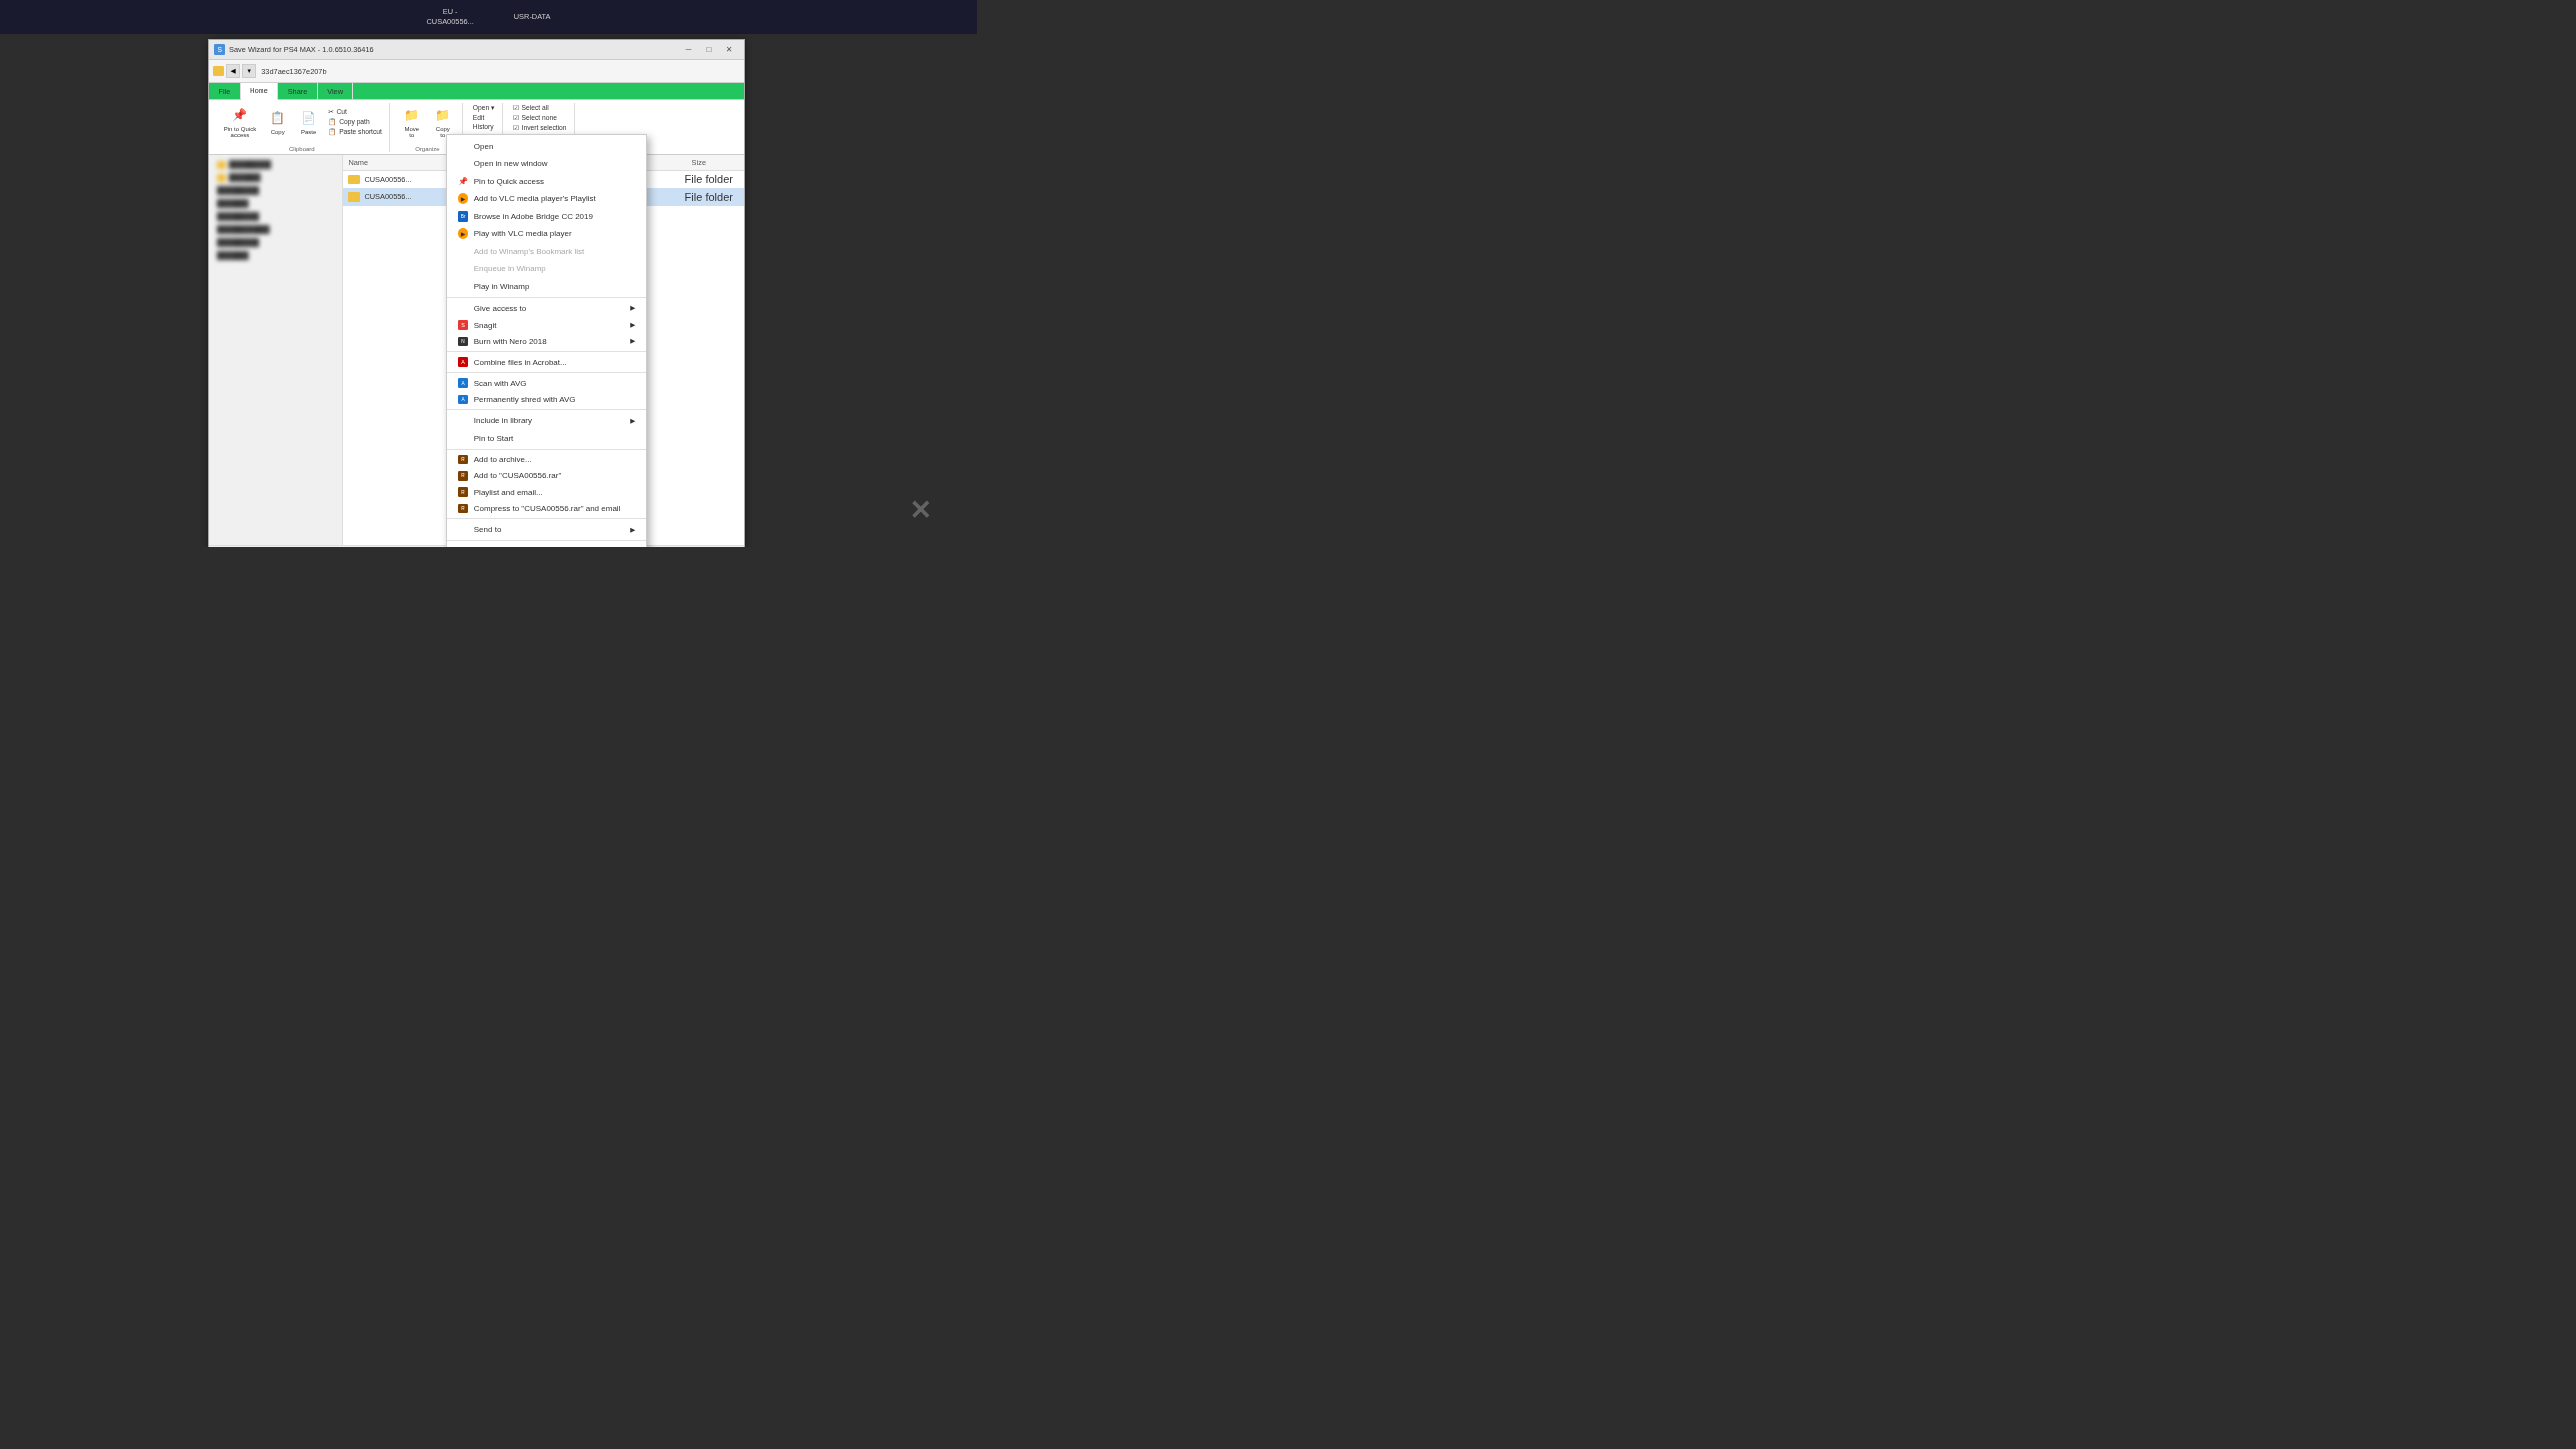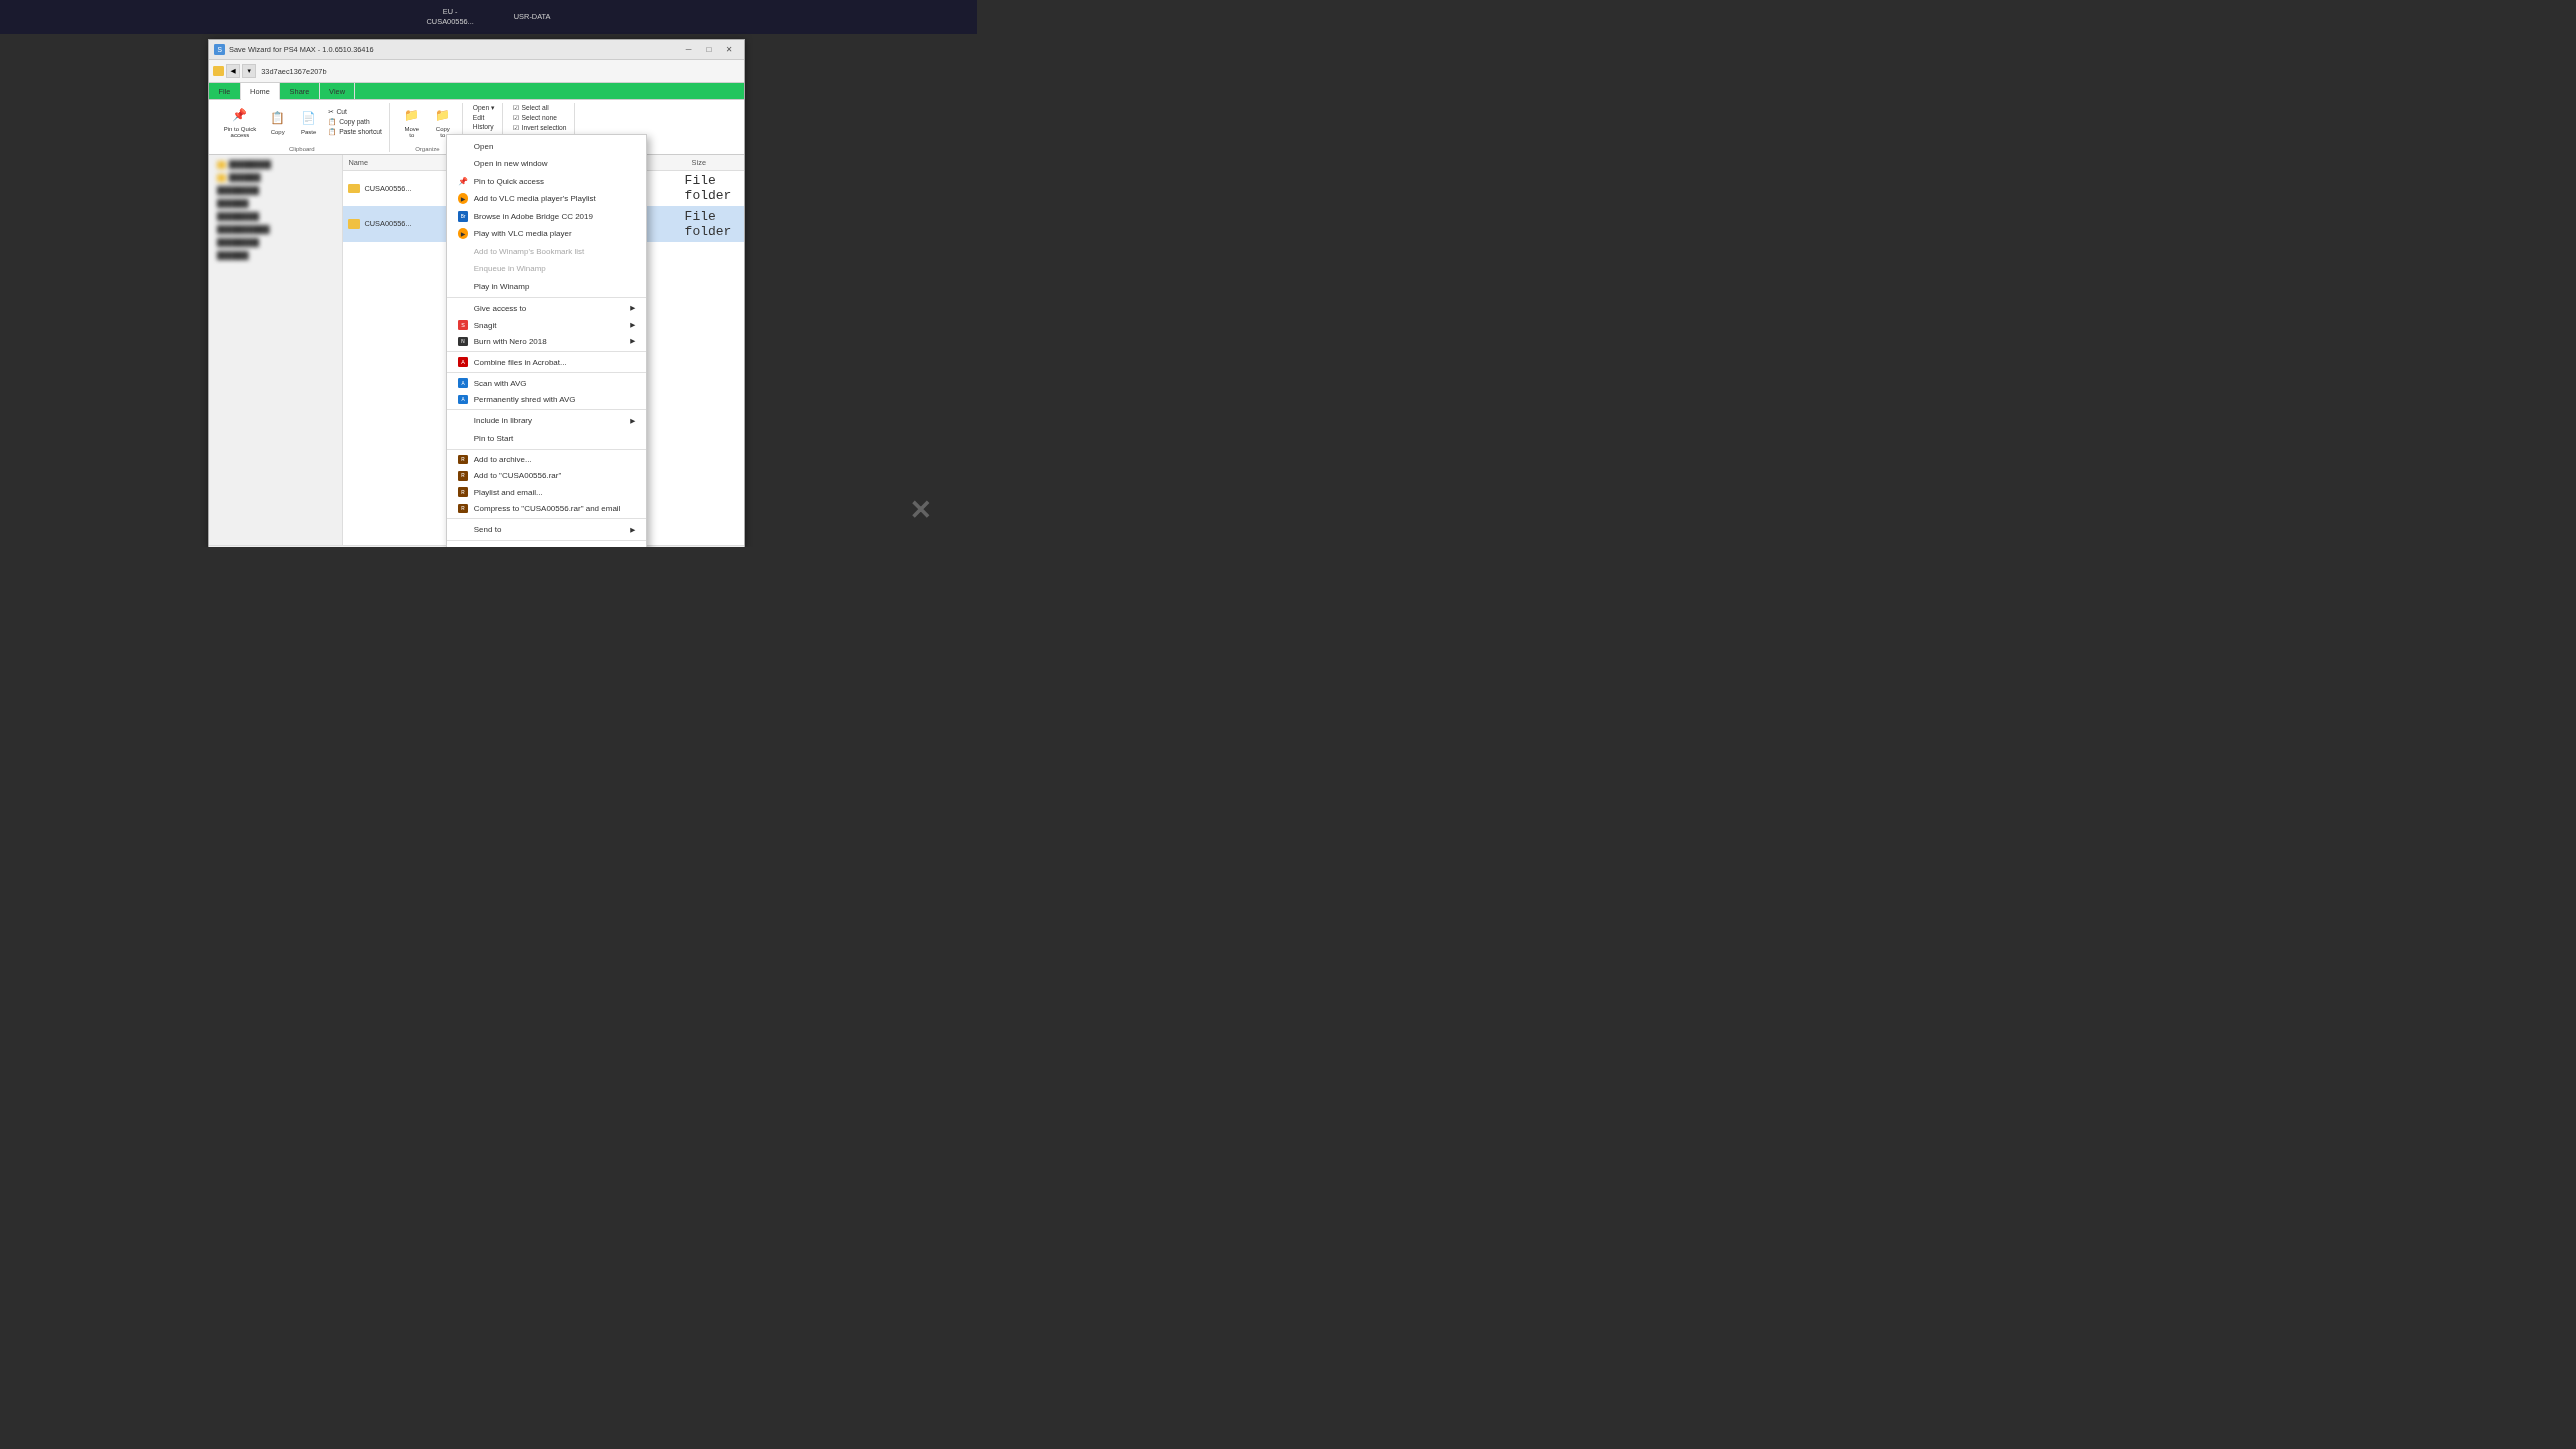--- a/index.html
+++ b/index.html
@@ -126,20 +126,21 @@
       color: #333;
       display: flex;
       align-items: center;
       cursor: pointer;
       border-right: 0.7px solid #ddd;
     }
     .ribbon-tab.active {
       background: white;
       border-bottom: 1.3px solid white;
       margin-bottom: -0.7px;
+      font-family: Liberation Mono, monospace;
     }
     .ribbon-content {
       display: flex;
       align-items: center;
       padding: 2.7px 5.4px;
       gap: 2.7px;
       height: 54px;
       background: white;
     }
     .ribbon-group {
@@ -265,21 +266,21 @@
       cursor: pointer;
     }
     .file-item.selected { background: #cce0f5; }
     .file-folder-icon {
       width: 12px; height: 9.4px;
       background: #f0c040;
       border-radius: 1.3px;
       flex-shrink: 0;
     }
     .file-name { flex: 1; font-size: 7.4px; }
-    .file-type { width: 54px; font-size: 13px; font-family: Liberation Mono, monospace; }
+    .file-type { width: 54px; font-size: 11px; }
 
     
     .status-bar {
       height: 14.8px;
       background: #f0f0f0;
       border-top: 0.7px solid #ddd;
       display: flex;
       align-items: center;
       padding: 0 6.7px;
       gap: 13.4px;

